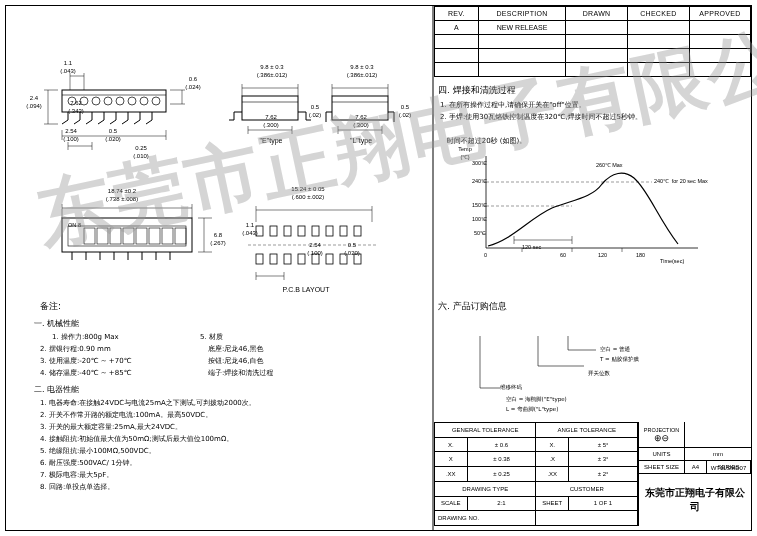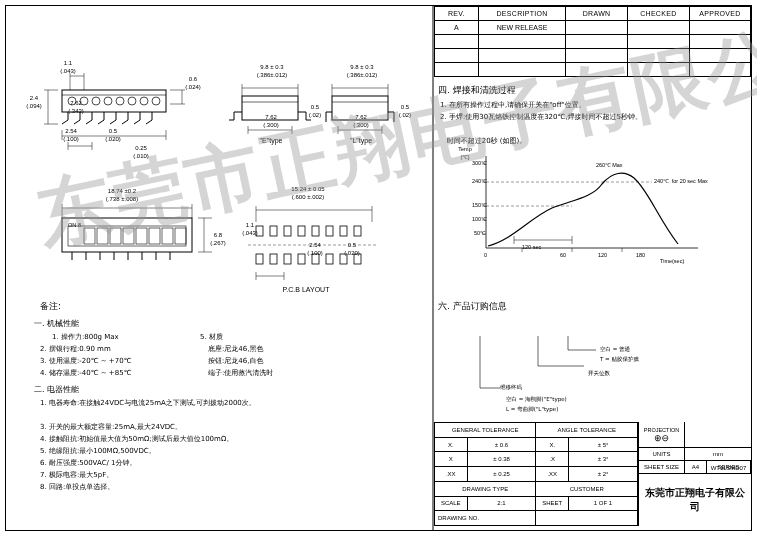--- a/index.html
+++ b/index.html
@@ -286,24 +286,25 @@
   <div class="t cn t8" style="left:34px;top:318px;">一. 机械性能</div>
 
   <div class="t cn" style="left:40px;top:332px;margin-left:12px;">1. 操作力:800g Max</div>
   <div class="t cn" style="left:40px;top:344px;">2. 摆银行程:0.90 mm</div>
   <div class="t cn" style="left:40px;top:356px;">3. 使用温度:-20℃ ~ +70℃</div>
   <div class="t cn" style="left:40px;top:368px;">4. 储存温度:-40℃ ~ +85℃</div>
 
   <div class="t cn" style="left:200px;top:332px;">5. 材质</div>
   <div class="t cn" style="left:208px;top:344px;">底座:尼龙46,黑色</div>
   <div class="t cn" style="left:208px;top:356px;">按钮:尼龙46,白色</div>
-  <div class="t cn" style="left:208px;top:368px;">端子:使用蒸汽清洗时</div>
+  <div class="t cn" style="left:208px;top:368px;">端子:焊接和清洗过程</div>
 
   <div class="t cn t8" style="left:34px;top:384px;">二. 电器性能</div>
   <div class="t cn" style="left:40px;top:398px;">1. 电器寿命:在接触24VDC与电流25mA之下测试,可判拨动2000次。</div>
+  <div class="t cn" style="left:40px;top:410px;">2. 开关不作常开路的额定电流:100mA。最高50VDC。</div>
   <div class="t cn" style="left:40px;top:422px;">3. 开关的最大额定容量:25mA,最大24VDC。</div>
   <div class="t cn" style="left:40px;top:434px;">4. 接触阻抗:初始值最大值为50mΩ;测试后最大值位100mΩ。</div>
   <div class="t cn" style="left:40px;top:446px;">5. 绝缘阻抗:最小100MΩ,500VDC。</div>
   <div class="t cn" style="left:40px;top:458px;">6. 耐压强度:500VAC/ 1分钟。</div>
   <div class="t cn" style="left:40px;top:470px;">7. 极际电容:最大5pF。</div>
   <div class="t cn" style="left:40px;top:482px;">8. 回路:单投点单选择。</div>
 
   <div class="t cn t9" style="left:438px;top:84px;">四. 焊接和清洗过程</div>
   <div class="t cn" style="left:440px;top:100px;">1. 在所有操作过程中,请确保开关在"off"位置。</div>
   <div class="t cn" style="left:440px;top:112px;">2. 手焊:使用30瓦烙铁控制温度在320℃,焊接时间不超过5秒钟。</div>

